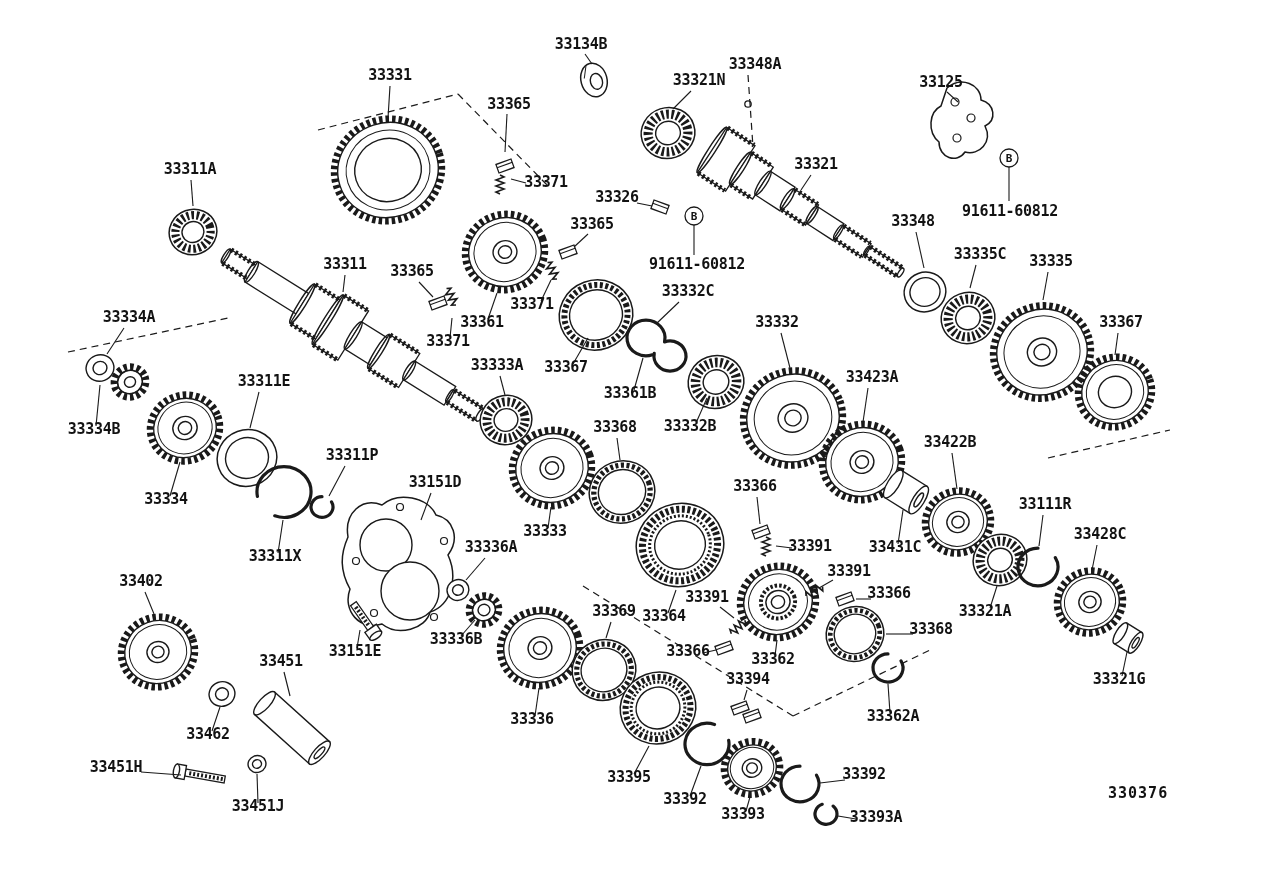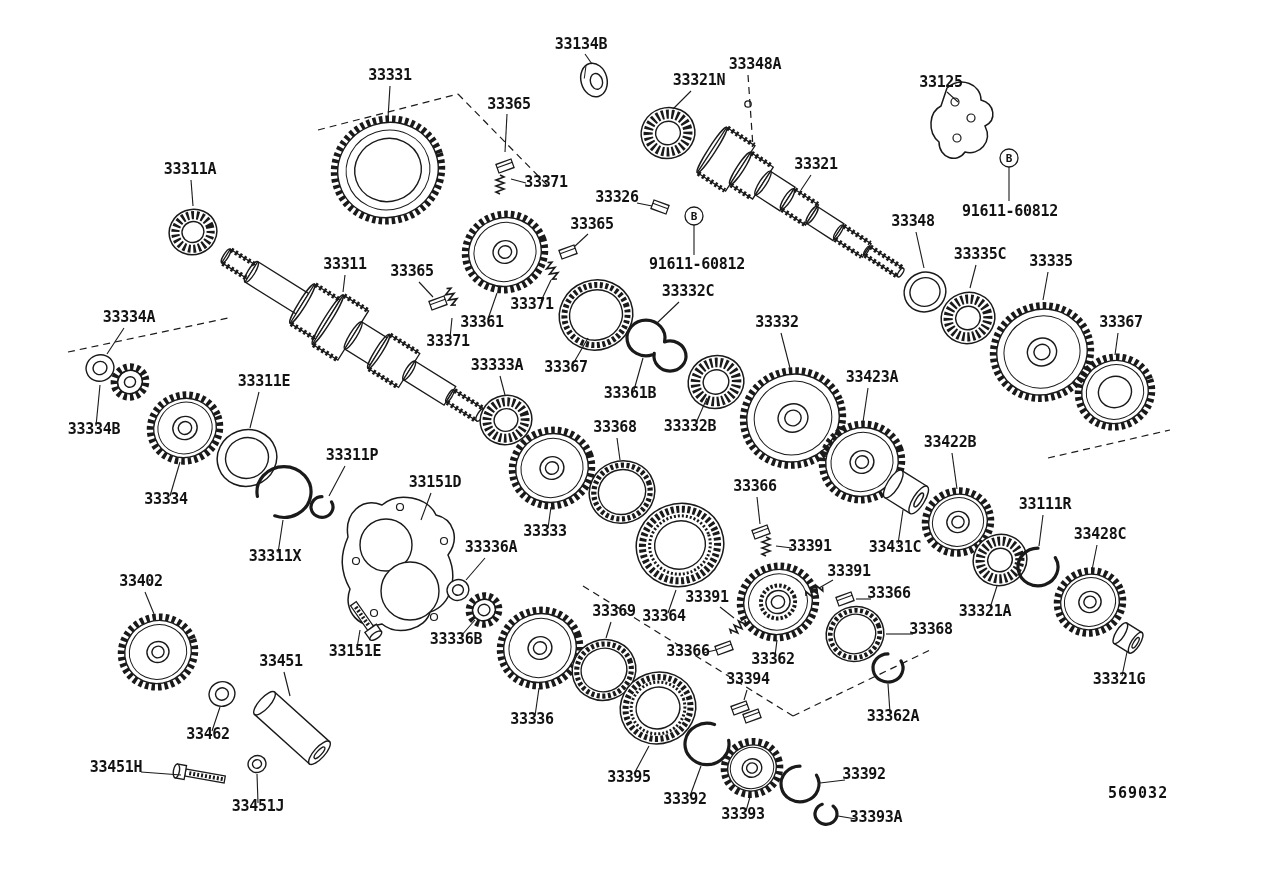--- a/index.html
+++ b/index.html
@@ -550,14 +550,14 @@
         <text x="864" y="779" text-anchor="middle" class="lbl">33392</text>
         <text x="258" y="811" text-anchor="middle" class="lbl">33451J</text>
         <text x="743" y="819" text-anchor="middle" class="lbl">33393</text>
         <text x="876" y="822" text-anchor="middle" class="lbl">33393A</text>
         <circle cx="694" cy="216" r="9" fill="#fff" stroke="#1a1a1a" stroke-width="1.3"></circle>
         <text x="694" y="220" text-anchor="middle" class="lbl small">B</text>
         <circle cx="1009" cy="158" r="9" fill="#fff" stroke="#1a1a1a" stroke-width="1.3"></circle>
         <text x="1009" y="162" text-anchor="middle" class="lbl small">B</text>
       </g>
     </svg>
-  <div id="doc-number">569032</div>
+  <div id="doc-number">330376</div>
 </div>
 
 </body></html>

